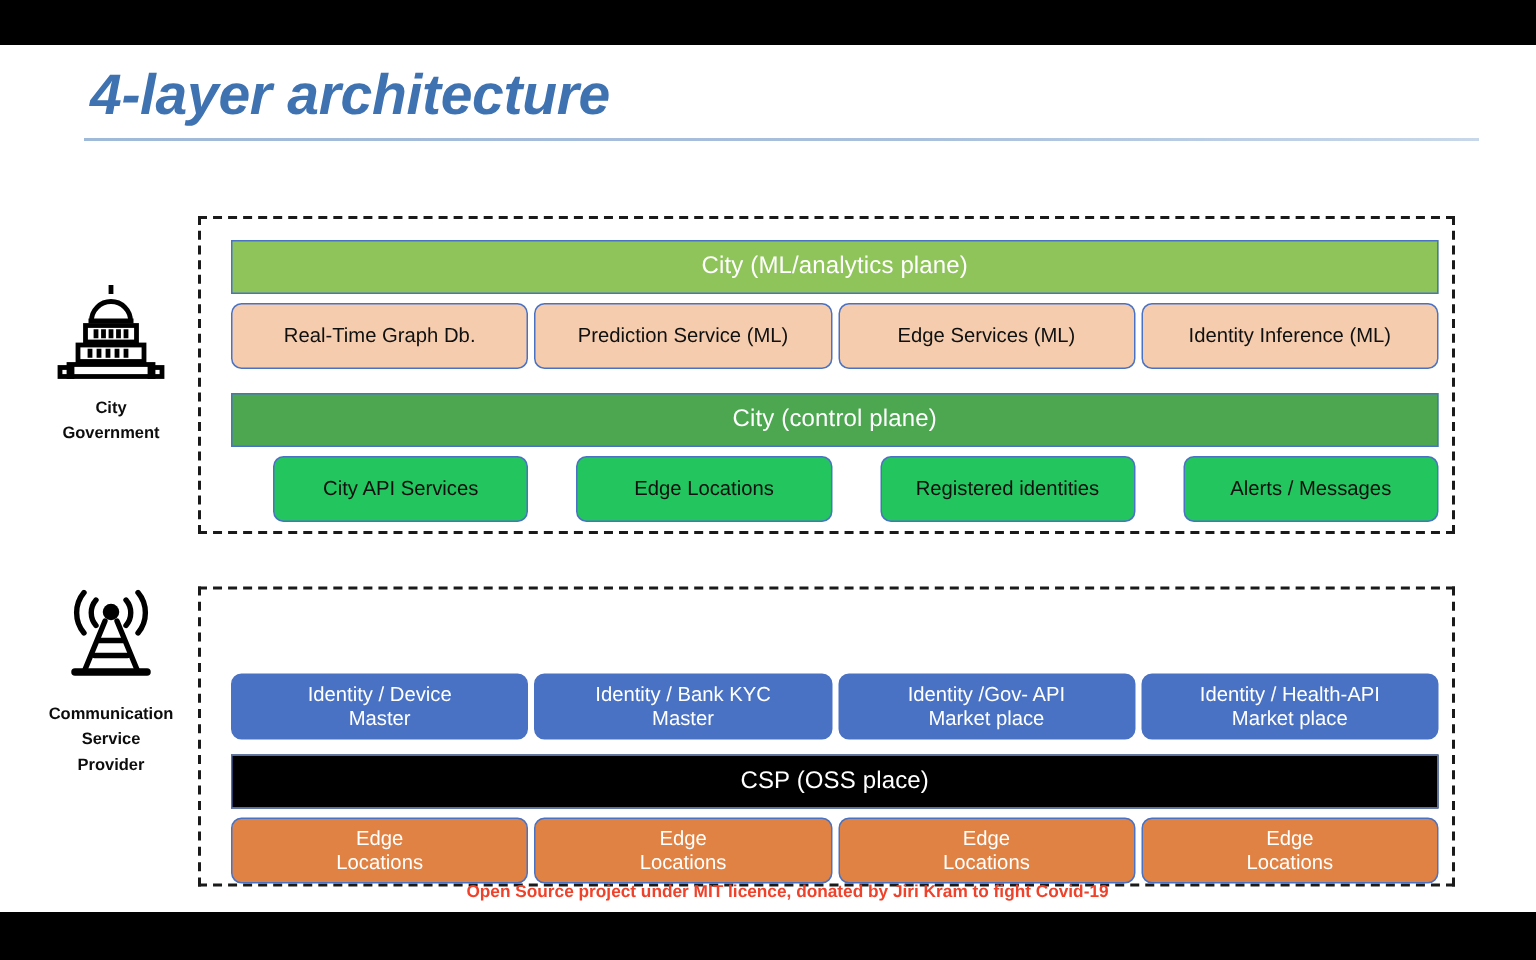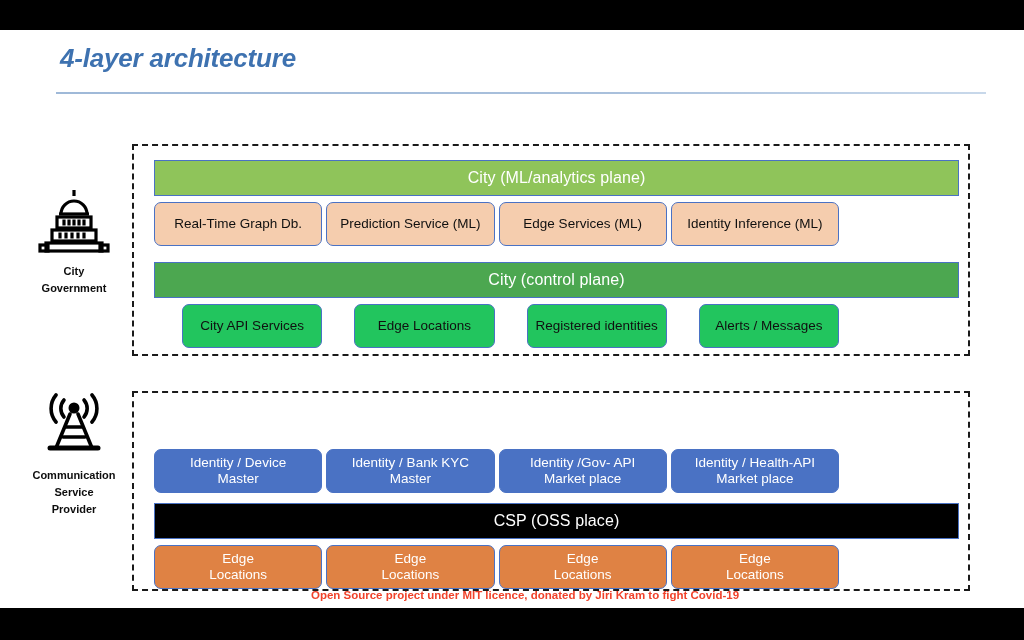--- a/index.html
+++ b/index.html
@@ -28,21 +28,21 @@
     background: #000000;
   }
   #letterbox-top { top: 0; height: 30px; }
   #letterbox-bottom { top: 608px; height: 32px; }
 
   
   #title {
     position: absolute;
     left: 60px;
     top: 13px;
-    font-size: 26px;
+    font-size: 38px;
     font-weight: bold;
     font-style: italic;
     color: #3E72B0;
     letter-spacing: -0.2px;
     white-space: nowrap;
   }
   #title-rule {
     position: absolute;
     left: 56px;
     top: 62px;
@@ -100,21 +100,21 @@
   }
   .bar-green-light { background: #8FC45A; }
   .bar-green-dark  { background: #4CA750; }
   .bar-gray        { background: #757171; }
   .bar-black       { background: #000000; }
 
   
   .card-row {
     position: absolute;
     left: 20px;
-    width: 685px;
+    width: 805px;
     height: 44px;
     display: flex;
     gap: 4px;
     justify-content: flex-end;
   }
   .card {
     flex: 1 1 0;
     border-radius: 7px;
     border: 1px solid #4A72C4;
     box-sizing: border-box;

